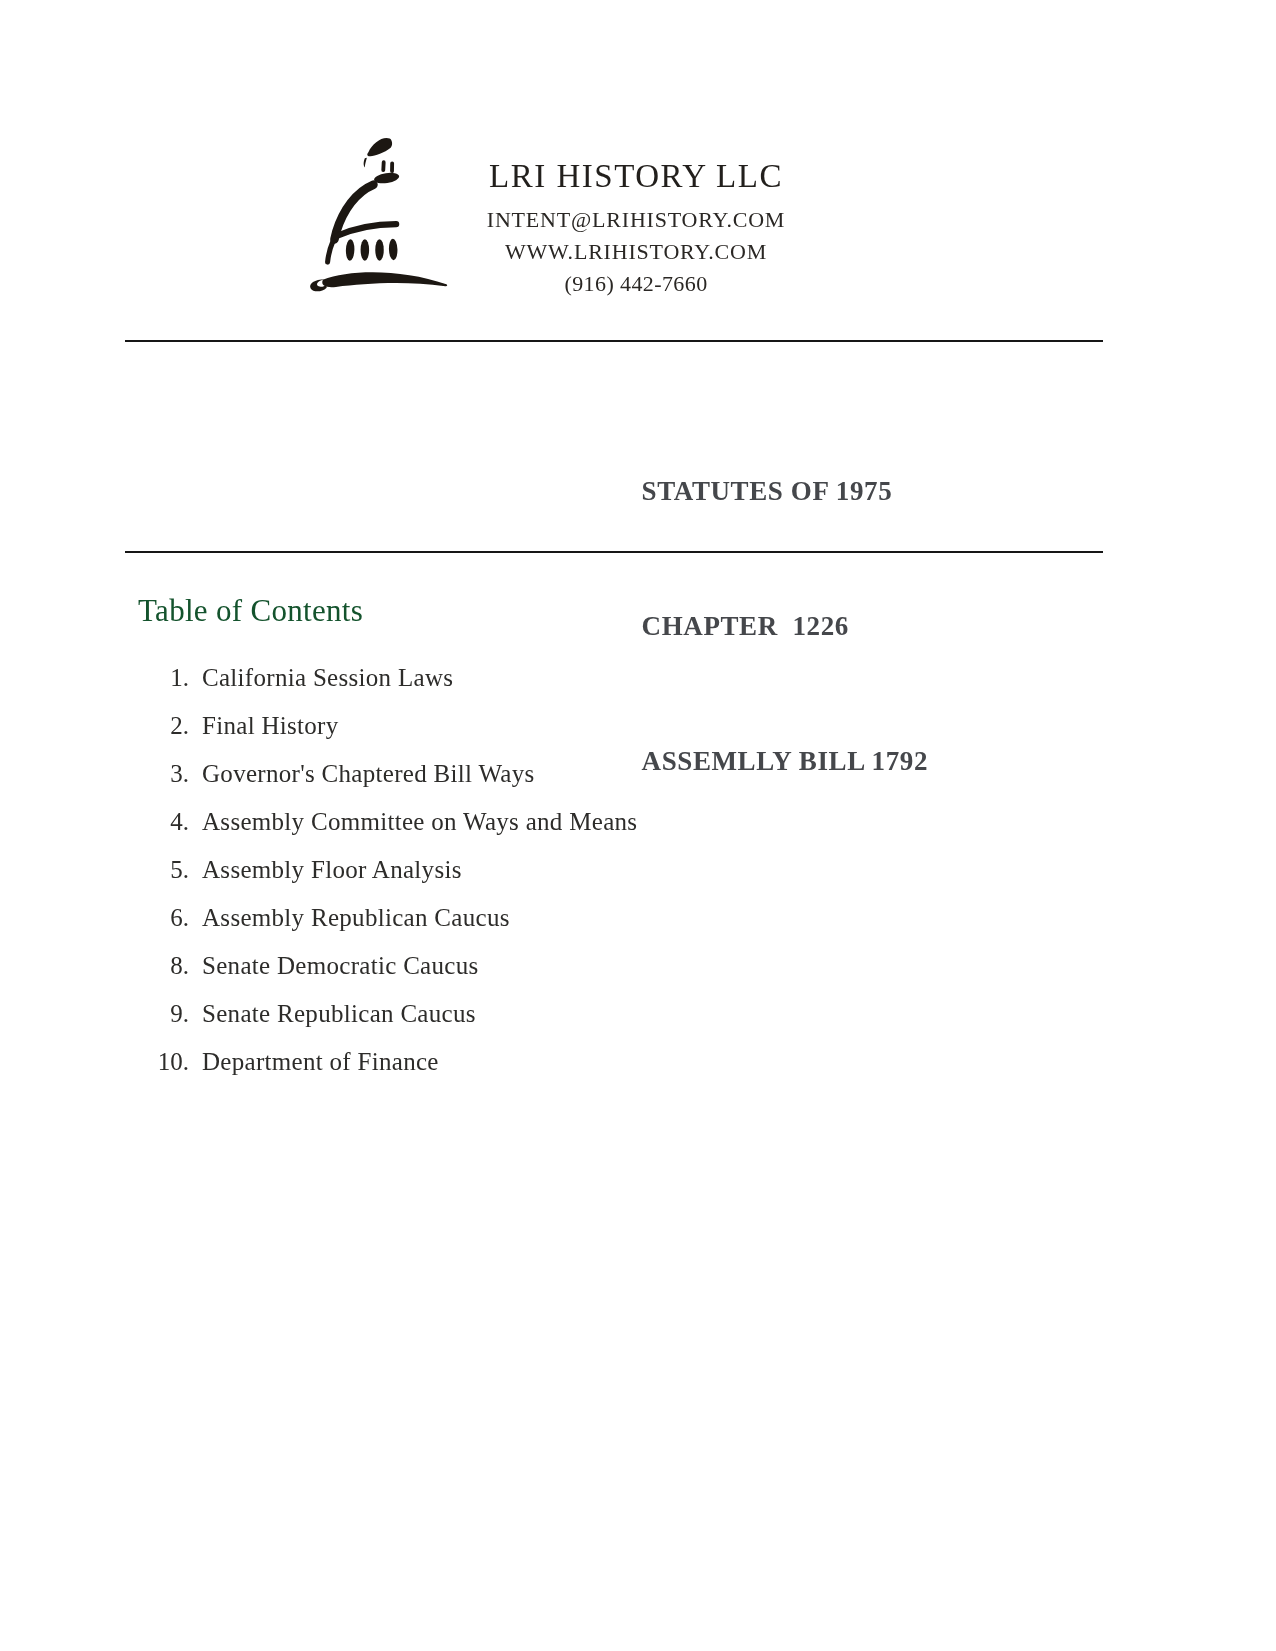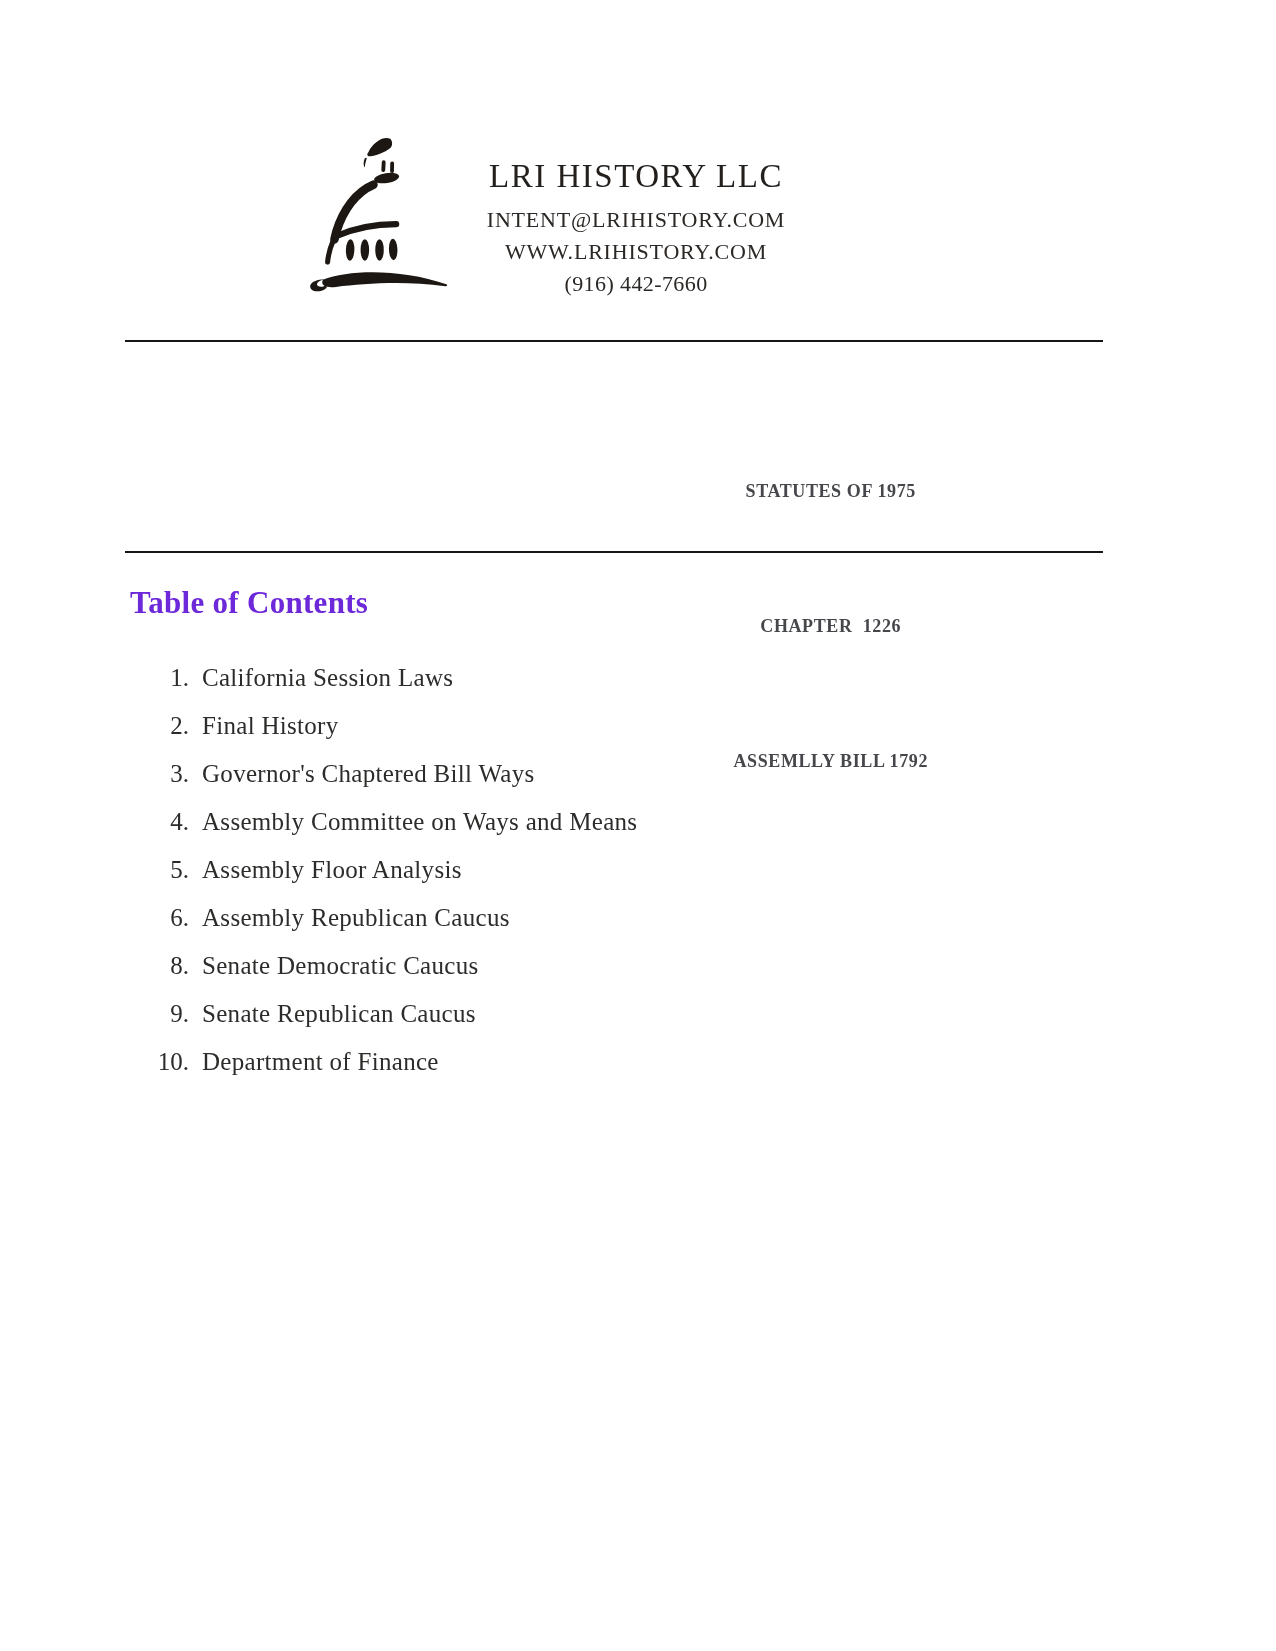--- a/index.html
+++ b/index.html
@@ -65,40 +65,40 @@
     background: #161616;
   }
   .rule-top    { top: 340px; }
   .rule-bottom { top: 551px; }
 
   
   .case-caption {
     position: absolute;
     right: 228px;
     top: 379px;
-    text-align: center;
+    text-align: left;
     font-weight: 700;
-    font-size: 18px;
+    font-size: 27px;
     line-height: 45px;
     letter-spacing: 0.6px;
     color: #45474b;
     white-space: pre;
   }
 
   
   .toc-title {
     position: absolute;
     left: 126px;
     top: 582px;
-    margin: 4px;
+    margin: 12px;
     font-size: 31px;
     line-height: 34px;
-    font-weight: 700;
+    font-weight: 400;
     letter-spacing: 0.3px;
-    color: #6d28d9;
+    color: #14532d;
     white-space: nowrap;
   }
   .toc-list {
     position: absolute;
     left: 125px;
     top: 653px;
     margin: 12px;
     padding: 0;
     list-style: none;
     width: 760px;

